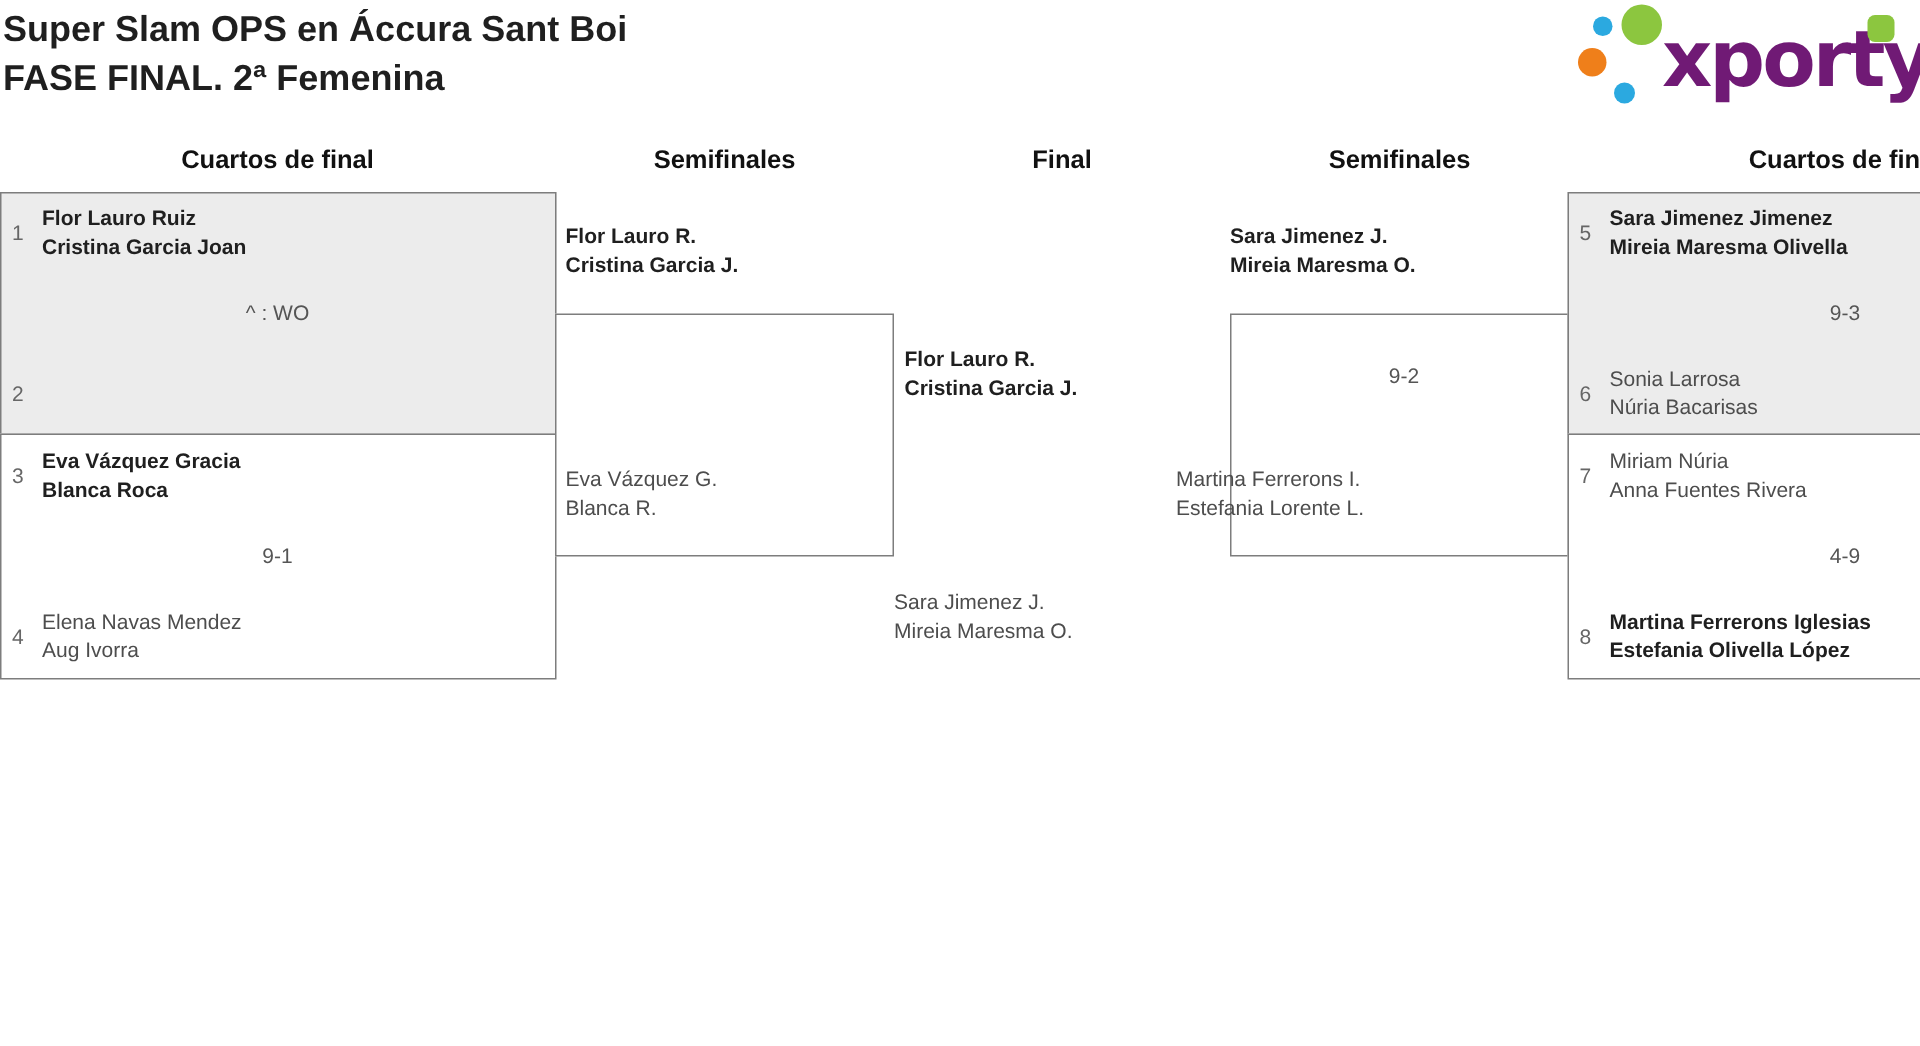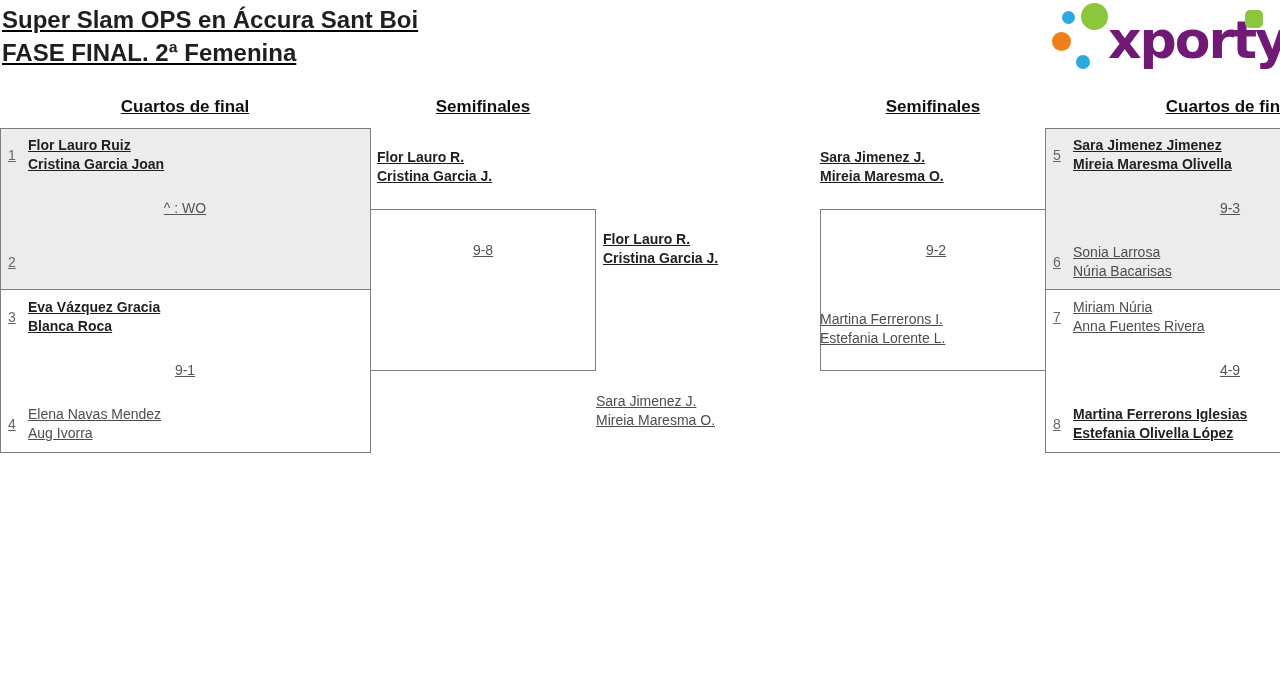--- a/index.html
+++ b/index.html
@@ -1,18 +1,18 @@
 <!DOCTYPE html>
 <html><head>
 <meta charset="utf-8">
 <style>
   html,body{margin:0;padding:0;background:#ffffff;}
   .page{position:relative;width:1280px;height:697px;overflow:hidden;background:#ffffff;
         font-family:"Liberation Sans",sans-serif;}
-  .abs{position:absolute;text-decoration:underline;}
+  .abs{position:absolute;}
   .title-line{font-size:24px;font-weight:bold;color:#1f1f1f;line-height:33px;white-space:nowrap;}
   .colhead{font-size:17px;font-weight:bold;color:#111;text-align:center;white-space:nowrap;}
   .box{position:absolute;border:1px solid #7d7d7d;box-sizing:border-box;background:#ffffff;}
   .box.gray{background:#ececec;}
   .team{font-size:14px;line-height:19px;color:#4d4d4d;white-space:nowrap;}
   .team.b{font-weight:bold;color:#1f1f1f;}
   .team.ra{text-align:left;}
   .seed{font-size:14px;line-height:19px;color:#666;}
   .score{font-size:14px;line-height:19px;color:#555;text-align:center;white-space:nowrap;}
   .logo{position:absolute;}
@@ -34,20 +34,21 @@
     <span class="dot" style="left:14px;top:9px;width:13px;height:13px;background:#2BA9E0"></span>
     <span class="dot" style="left:33px;top:1px;width:27px;height:27px;background:#8CC63F"></span>
     <span class="dot" style="left:4px;top:30px;width:19px;height:19px;background:#EF7F1A"></span>
     <span class="dot" style="left:28px;top:53px;width:14px;height:14px;background:#2BA9E0"></span>
     <span class="logo-text" style="left:60px;top:12px">xporty</span>
     <span class="dot" style="left:197px;top:8px;width:18px;height:18px;background:#8CC63F;border-radius:5px"></span>
   </div>
 
   <div class="abs colhead" style="left:0;top:97px;width:370px">Cuartos de final</div>
   <div class="abs colhead" style="left:370px;top:97px;width:226px">Semifinales</div>
+  <div class="abs colhead" style="left:596px;top:97px;width:224px">Final</div>
   <div class="abs colhead" style="left:820px;top:97px;width:226px">Semifinales</div>
   <div class="abs colhead" style="left:1045px;top:97px;width:370px">Cuartos de final</div>
 
   <div class="box gray" style="left:0;top:128px;width:371px;height:162px"></div>
   <div class="abs seed" style="left:8px;top:146px">1</div>
   <div class="abs score" style="left:0;top:199px;width:370px">^ : WO</div>
   <div class="abs team b" style="left:28px;top:136px">
     <div>Flor Lauro Ruiz</div>
     <div>Cristina Garcia Joan</div>
   </div>
@@ -68,38 +69,41 @@
   <div class="abs team" style="left:28px;top:405px">
     <div>Elena Navas Mendez</div>
     <div>Aug Ivorra</div>
   </div>
 
   <div class="box" style="left:370px;top:209px;width:226px;height:162px"></div>
   <div class="abs team b" style="left:377px;top:148px">
     <div>Flor Lauro R.</div>
     <div>Cristina Garcia J.</div>
   </div>
-  <div class="abs score" style="left:370px;top:241px;width:226px">9-8</div>
+  <div class="abs team" style="left:377px;top:310px">
+    <div>Eva Vázquez G.</div>
+    <div>Blanca R.</div>
+  </div>
 
   <div class="abs team b" style="left:603px;top:230px">
     <div>Flor Lauro R.</div>
     <div>Cristina Garcia J.</div>
   </div>
   <div class="abs team ra" style="left:596px;top:392px;width:217px">
     <div>Sara Jimenez J.</div>
     <div>Mireia Maresma O.</div>
   </div>
 
   <div class="box" style="left:820px;top:209px;width:226px;height:162px"></div>
   <div class="abs team b ra" style="left:820px;top:148px;width:217px">
     <div>Sara Jimenez J.</div>
     <div>Mireia Maresma O.</div>
   </div>
   <div class="abs score" style="left:820px;top:241px;width:232px">9-2</div>
-  <div class="abs team ra" style="left:820px;top:310px;width:217px">
+  <div class="abs team ra" style="left:784px;top:310px;width:217px">
     <div>Martina Ferrerons I.</div>
     <div>Estefania Lorente L.</div>
   </div>
 
   <div class="box gray" style="left:1045px;top:128px;width:370px;height:162px"></div>
   <div class="abs seed" style="left:1053px;top:146px">5</div>
   <div class="abs team b" style="left:1073px;top:136px">
     <div>Sara Jimenez Jimenez</div>
     <div>Mireia Maresma Olivella</div>
   </div>

